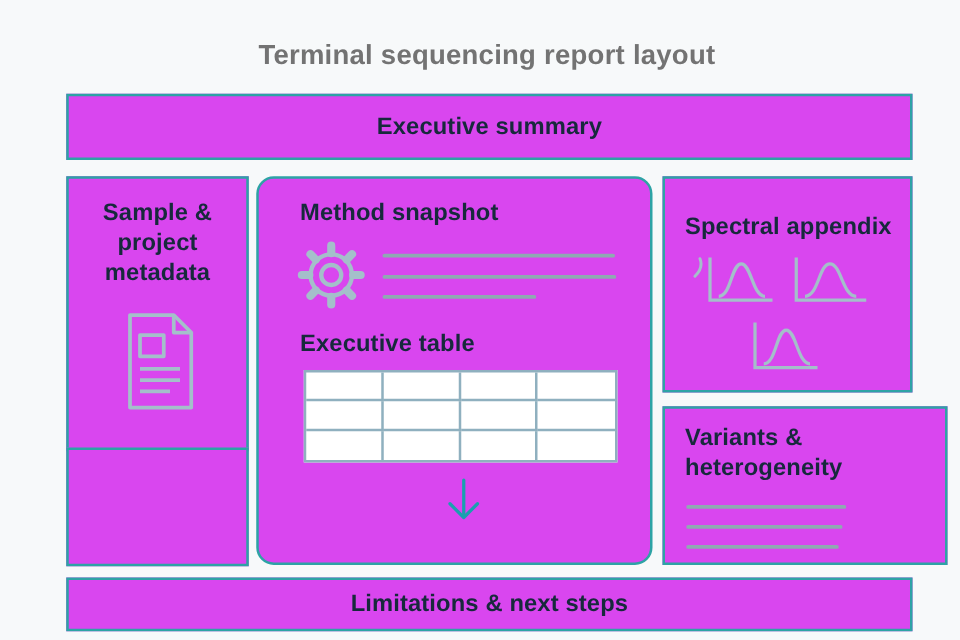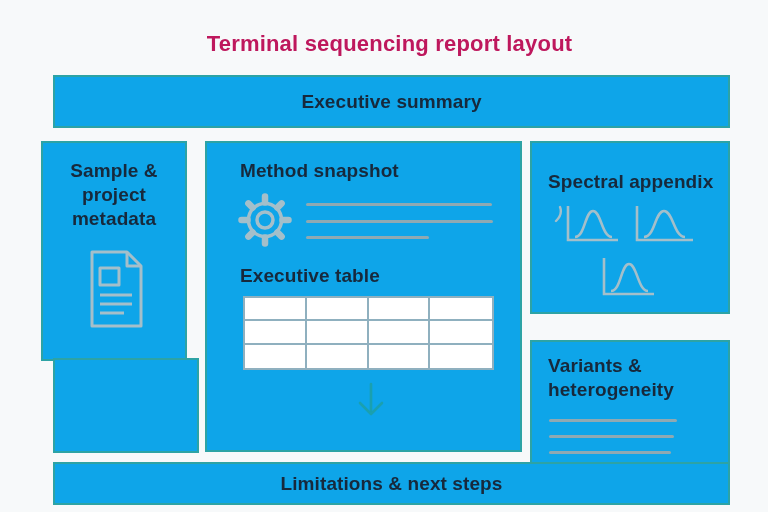--- a/index.html
+++ b/index.html
@@ -1,30 +1,30 @@
 <!DOCTYPE html>
 <html><head>
 <meta charset="utf-8">
 <style>
   html,body{margin:0;padding:0;}
   body{background:#f7f9fa;font-family:"Liberation Sans", sans-serif;}
   .canvas{position:relative;width:768px;height:512px;background:#f7f9fa;overflow:hidden;}
   .page-title{position:absolute;left:0;right:0;top:31px;text-align:center;
-    font-size:22px;font-weight:700;color:#be185d;letter-spacing:.2px;margin-left:11px;}
-  .panel{position:absolute;background:#0ea5e9;border:2px solid #2da3a5;box-sizing:border-box;}
+    font-size:22px;font-weight:700;color:#737373;letter-spacing:.2px;margin-left:11px;}
+  .panel{position:absolute;background:#d946ef;border:2px solid #2da3a5;box-sizing:border-box;}
   .h{font-weight:700;font-size:19px;color:#17293c;line-height:24px;letter-spacing:.1px;}
   .center-label{display:flex;align-items:center;justify-content:center;height:100%;}
 
   
   .p-exec{left:53px;top:75px;width:677px;height:53px;}
-  .p-sample{left:41px;top:141px;width:146px;height:220px;}
+  .p-sample{left:53px;top:141px;width:146px;height:220px;}
   .p-spare{left:53px;top:358px;width:146px;height:95px;}
-  .p-method{left:205px;top:141px;width:317px;height:311px;}
+  .p-method{left:205px;top:141px;width:317px;height:311px;border-radius:14px;}
   .p-spectral{left:530px;top:141px;width:200px;height:173px;}
-  .p-variants{left:530px;top:340px;width:200px;height:127px;}
+  .p-variants{left:530px;top:325px;width:228px;height:127px;}
   .p-limits{left:53px;top:462px;width:677px;height:43px;}
 
   
   .sample-heading{margin:16px auto 0;width:112px;text-align:center;}
   .doc-icon{position:absolute;left:42px;top:106px;}
 
   
   .mh1{position:absolute;left:33px;top:16px;}
   .gear-icon{position:absolute;left:30px;top:49px;}
   .ph-line{position:absolute;height:3px;background:#8fa9b2;border-radius:2px;}

